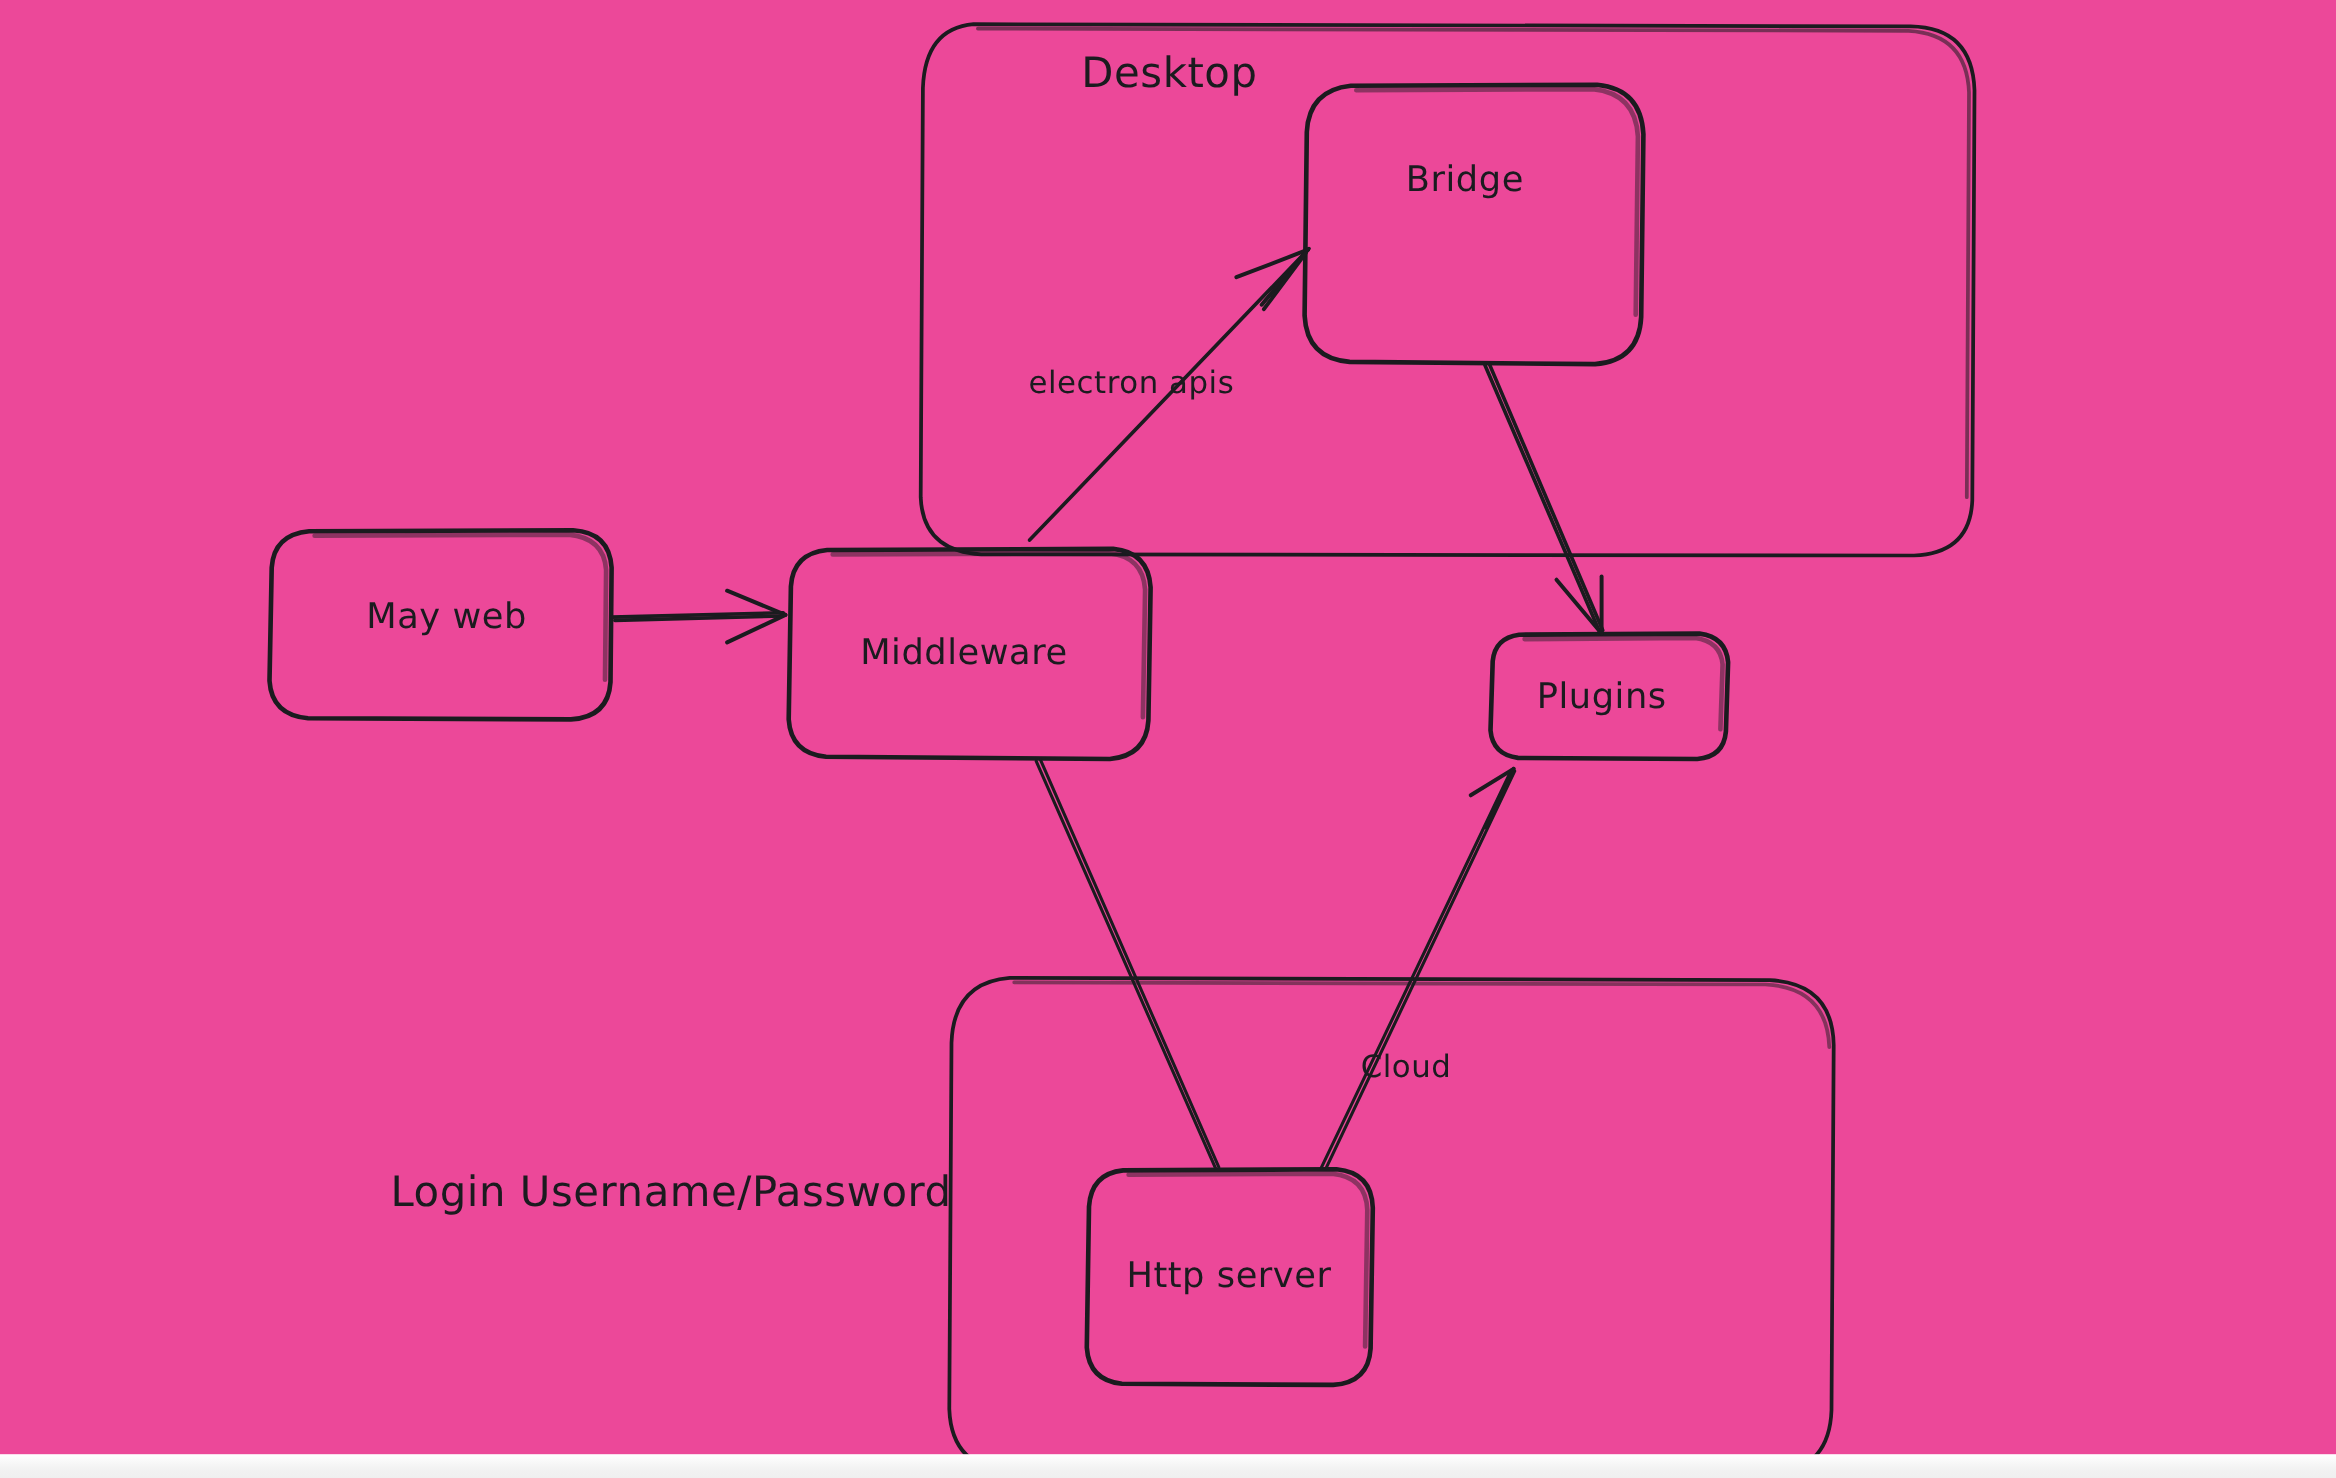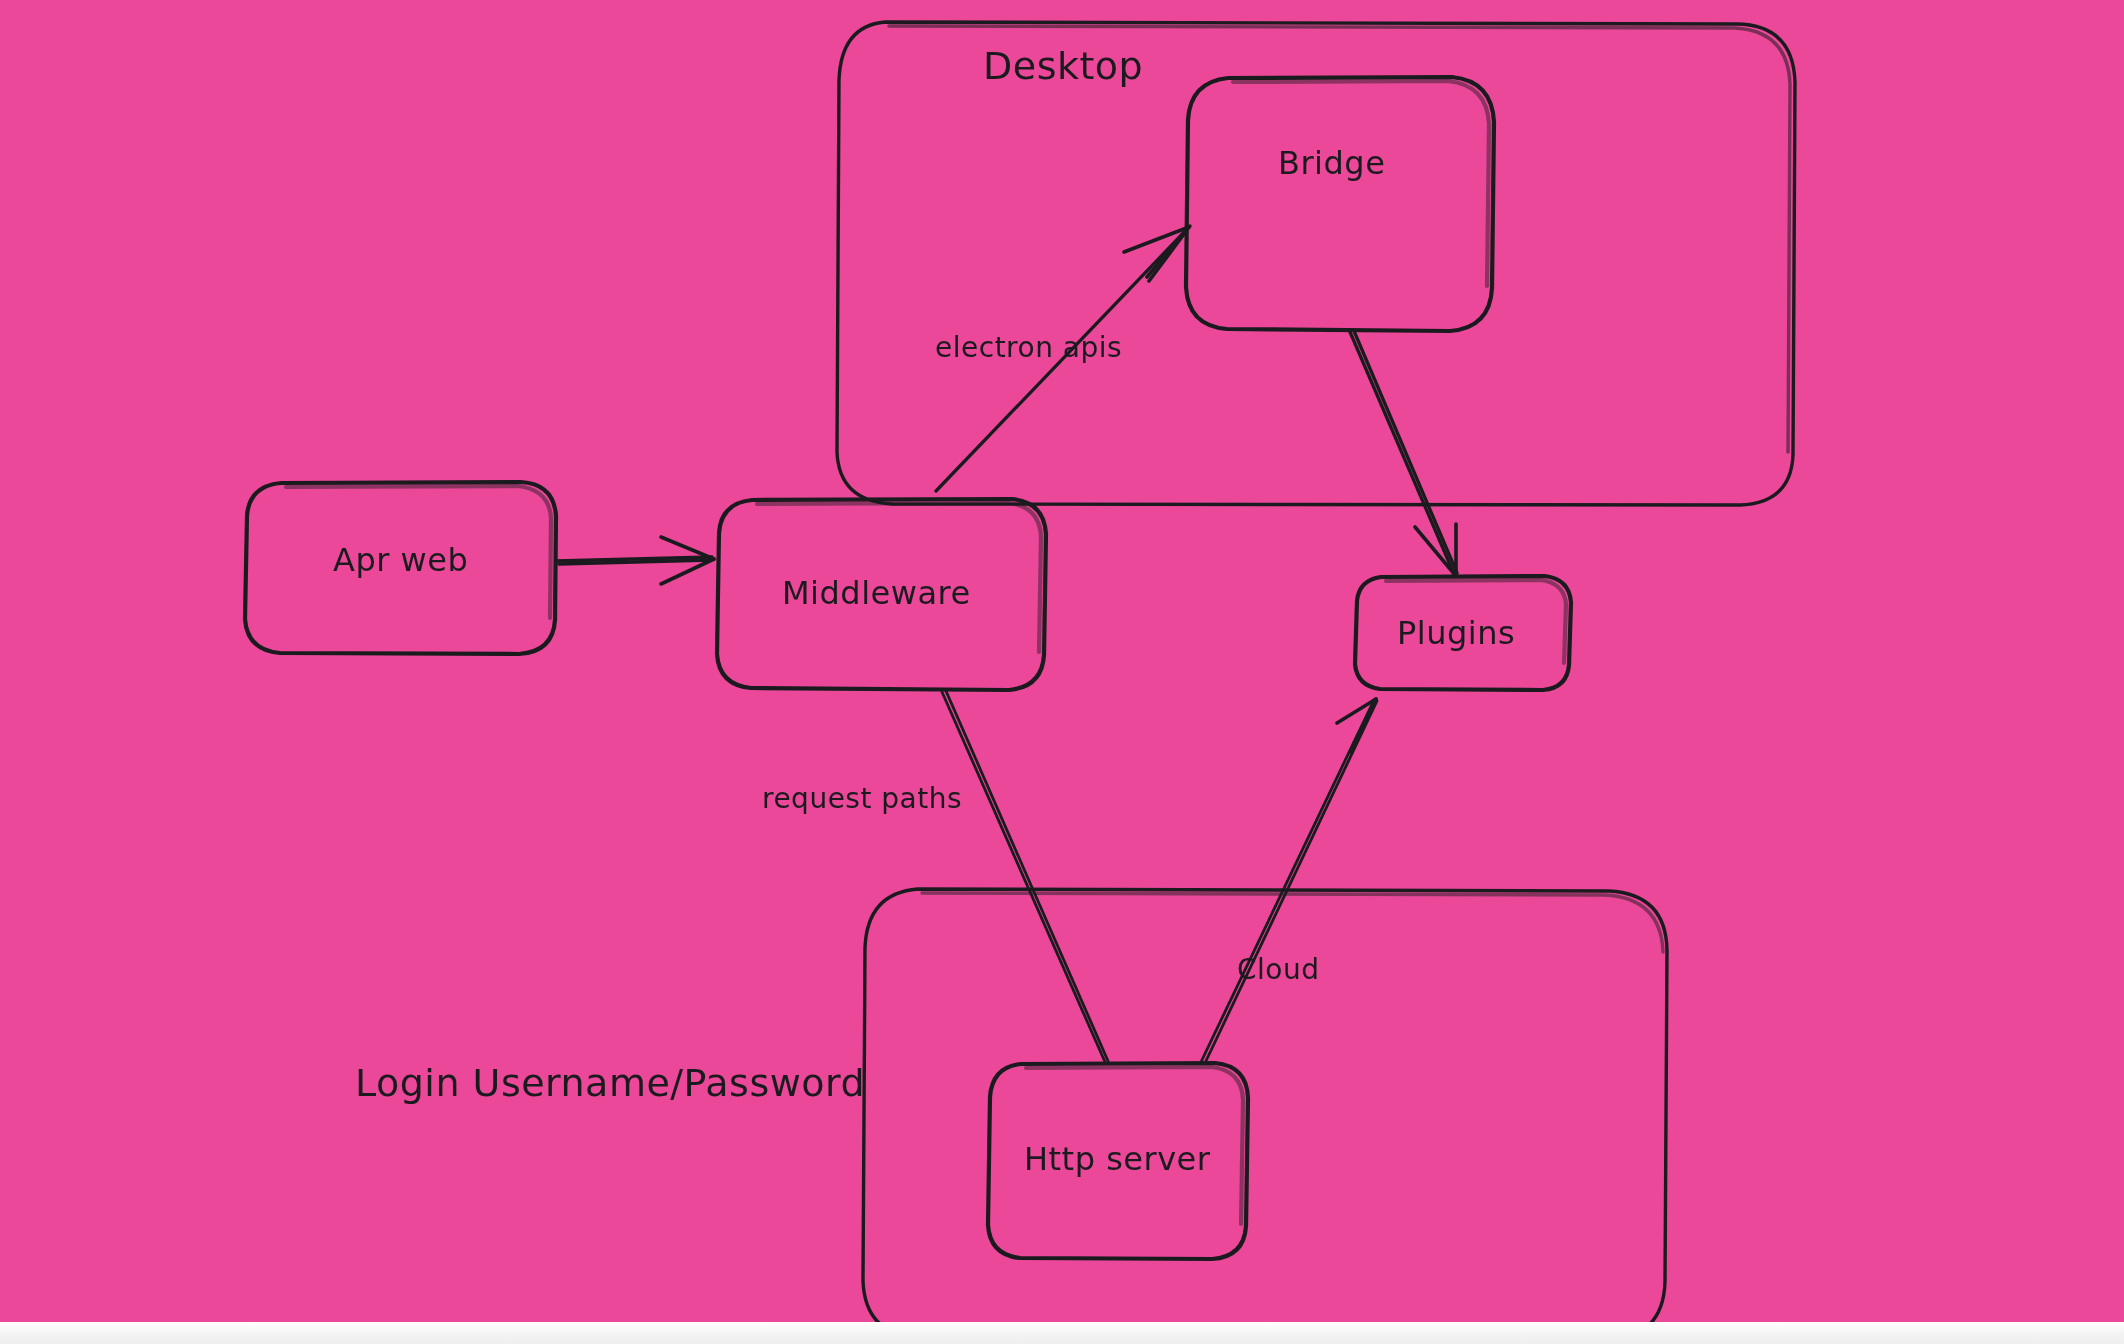--- a/index.html
+++ b/index.html
@@ -151,33 +151,32 @@
       <path class="sketch-stroke edge-stroke-thin" d="M 1201 1062 L 1374 700"></path>
       <path class="sketch-stroke edge-stroke-thin" d="M 1205 1063 L 1377 701"></path>
       <path class="sketch-stroke arrowhead-stroke" d="M 1337 723 L 1376 699"></path>
       <path class="sketch-stroke arrowhead-stroke" d="M 1351 752 L 1376 699"></path>
     </g>
 
   </svg>
 
   <div class="hand-text group-label" style="left:983px; top:42px;">Desktop</div>
 
-  <div class="hand-text node-label" style="left:333px; top:540px;">Apr web</div>
+  <div class="hand-text node-label" style="left:333px; top:540px;">May web</div>
 
   <div class="hand-text node-label" style="left:782px; top:573px;">Middleware</div>
 
   <div class="hand-text node-label" style="left:1278px; top:143px;">Bridge</div>
 
   <div class="hand-text node-label" style="left:1397px; top:613px;text-align:center;">Plugins</div>
 
   <div class="hand-text node-label" style="left:1000px; top:1139px;margin-left:24px;">Http server</div>
 
   <div class="hand-text edge-label" style="left:935px; top:330px;">electron apis</div>
 
-  <div class="hand-text edge-label" style="left:762px; top:781px;">request paths</div>
 
   <div class="hand-text edge-label" style="left:1237px; top:952px;">Cloud</div>
 
   <div class="hand-text note-text" style="left:355px; top:962px;">
     <span class="note-line">Login Username/Password</span>
   </div>
 
   <div id="bottom-strip"></div>
 
 </div>

